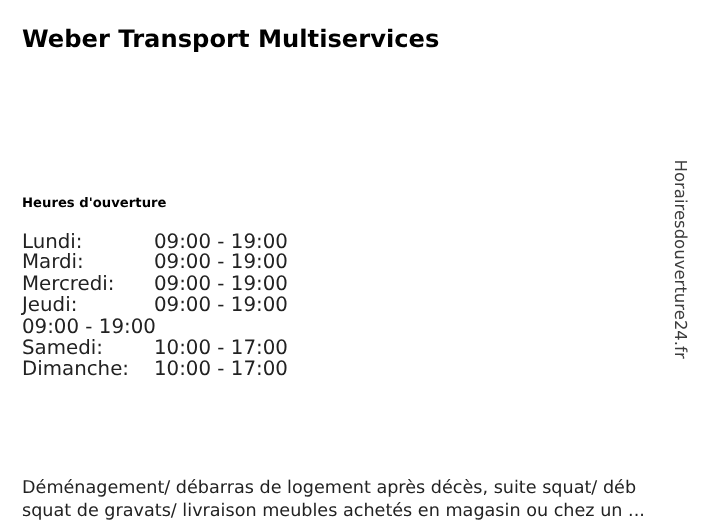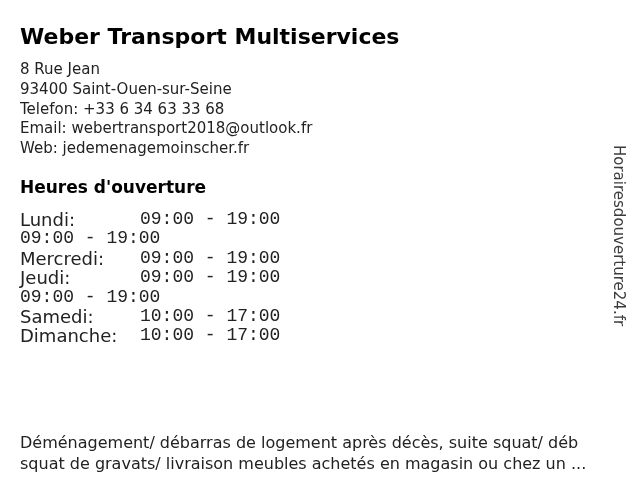--- a/index.html
+++ b/index.html
@@ -22,33 +22,33 @@
 
   .contact {
     position: absolute; left: 20px; top: 44px;
     font-size: 15px; line-height: 19.8px;
     white-space: nowrap;
   }
 
   .section-heading {
     position: absolute; left: 20px;
     margin: 0;
-    font-size: 17px; font-weight: bold; color: #000000;
+    font-size: 12px; font-weight: bold; color: #000000;
     white-space: nowrap;
   }
   #hours-heading { top: 161px; }
   #info-heading  { top: 352px; }
 
   .hours {
     position: absolute; left: 20px; top: 194px;
     font-size: 18px; line-height: 19.4px;
   }
   .hours-row { display: flex; }
   .hours-row .day { width: 120px; }
-  .hours-row .time { white-space: nowrap; font-family: Liberation Mono, monospace; }
+  .hours-row .time { white-space: nowrap; }
 
   .info-text {
     position: absolute; left: 20px; top: 380px;
     font-size: 16px; line-height: 21px;
     white-space: nowrap;
     margin-top: 36px;
   }
 
   .watermark {
     position: absolute; top: 129px; right: 4px;
@@ -57,36 +57,30 @@
     white-space: nowrap;
   }
 </style>
 </head>
 <body>
 
 <div class="page">
 
   <h1 class="title">Weber Transport Multiservices</h1>
 
-  <div class="contact">
-    <div>8 Rue Jean</div>
-    <div>93400 Saint-Ouen-sur-Seine</div>
-    <div>Telefon: +33 6 34 63 33 68</div>
-    <div>Email: webertransport2018@outlook.fr</div>
-    <div>Web: jedemenagemoinscher.fr</div>
-  </div>
 
   <h2 class="section-heading" id="hours-heading">Heures d'ouverture</h2>
 
   <div class="hours">
     <div class="hours-row">
       <span class="day">Lundi:</span>
       <span class="time">09:00 - 19:00</span>
     </div>
     <div class="hours-row">
+      <span class="day">Mardi:</span>
       <span class="time">09:00 - 19:00</span>
     </div>
     <div class="hours-row">
       <span class="day">Mercredi:</span>
       <span class="time">09:00 - 19:00</span>
     </div>
     <div class="hours-row">
       <span class="day">Jeudi:</span>
       <span class="time">09:00 - 19:00</span>
     </div>

